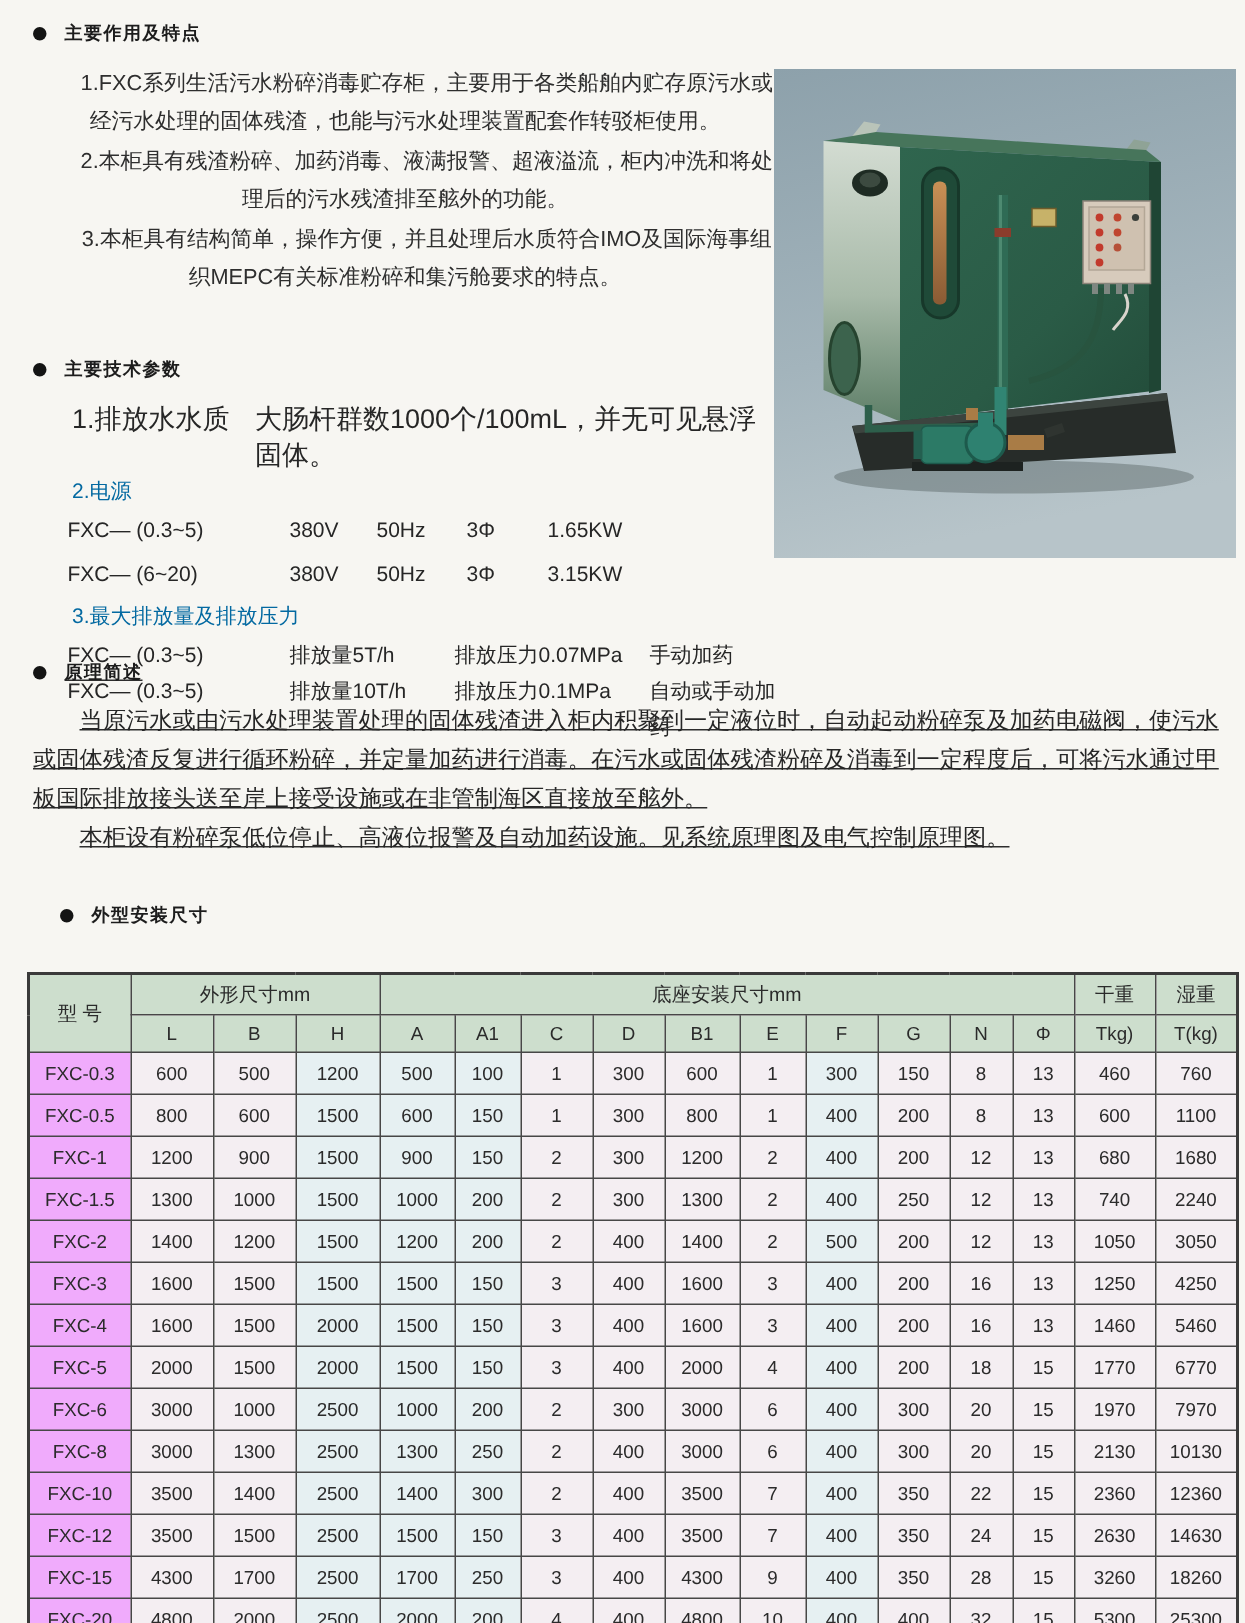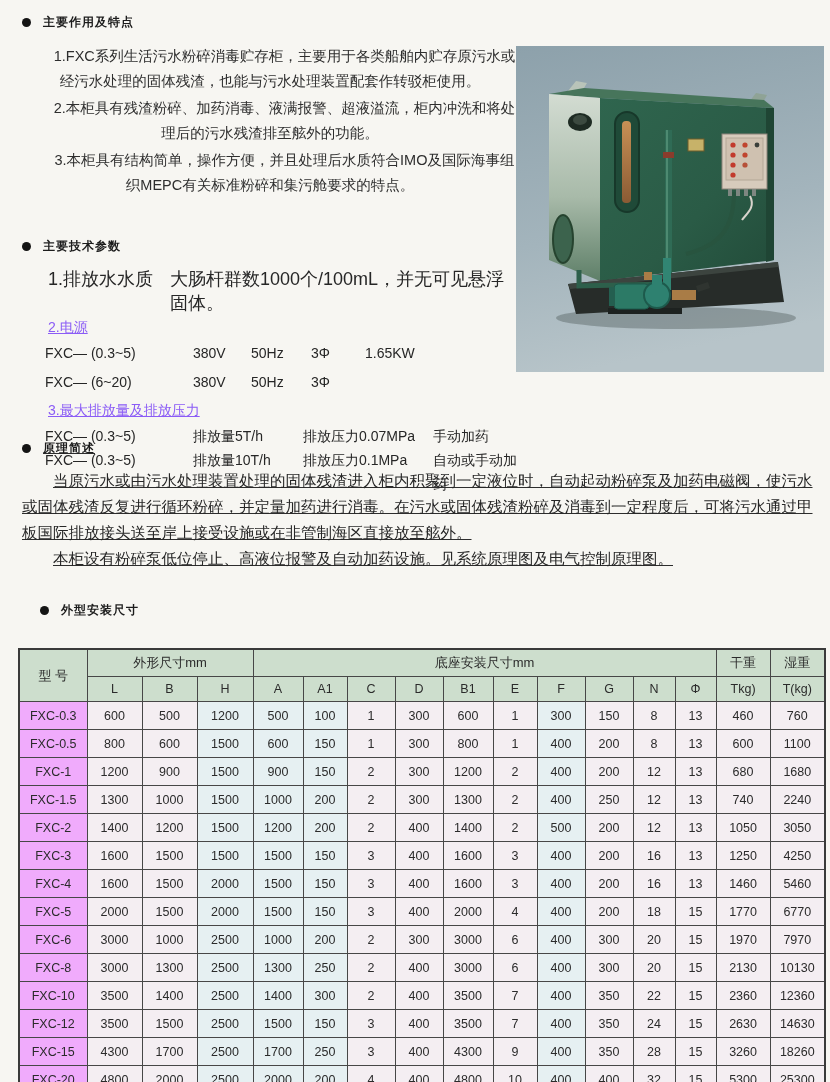--- a/index.html
+++ b/index.html
@@ -17,21 +17,21 @@
   
   #sec-features{left:22px;top:14px;width:496px;}
   #sec-features .heading{margin-bottom:13px;}
   .ptext{margin:0 0 3px 0;font-size:14.5px;line-height:24.5px;text-indent:2em;color:#2e2e2e;text-align:center;}
   
   .photo{position:absolute;left:516px;top:46px;width:308px;height:326px;}
   .photo svg{display:block;}
   
   #sec-params{left:22px;top:238px;width:500px;}
   #sec-params .heading{margin-bottom:12px;}
-  .p-line{margin-left:26px;font-size:14px;line-height:24px;color:#8b5cf6;text-decoration:underline;}
+  .p-line{margin-left:26px;font-size:14px;line-height:24px;color:#0369a1;}
   .wq{display:grid;grid-template-columns:122px 1fr;margin-left:26px;
       font-size:18px;line-height:24px;color:#262626;}
   .g5{display:grid;grid-template-columns:148px 58px 60px 54px 1fr;margin-left:23px;
       font-size:14px;line-height:29px;color:#262626;}
   .g4{display:grid;grid-template-columns:148px 110px 130px 1fr;margin-left:23px;
       font-size:14px;line-height:24px;color:#262626;}
   
   #sec-principle{left:22px;top:440px;width:792px;text-decoration:underline;}
   #sec-principle .heading{margin-bottom:11px;}
   .principle-p{margin:0;font-size:15.5px;line-height:26px;text-indent:2em;color:#262626;}
@@ -167,20 +167,21 @@
       <span>380V</span>
       <span>50Hz</span>
       <span>3Φ</span>
       <span>1.65KW</span>
     </div>
     <div class="g5">
       <span>FXC— (6~20)</span>
       <span>380V</span>
       <span>50Hz</span>
       <span>3Φ</span>
+      <span>3.15KW</span>
     </div>
     <div class="p-line" style="line-height:27px;">3.最大排放量及排放压力</div>
     <div class="g4">
       <span>FXC— (0.3~5)</span>
       <span>排放量5T/h</span>
       <span>排放压力0.07MPa</span>
       <span>手动加药</span>
     </div>
     <div class="g4">
       <span>FXC— (0.3~5)</span>

